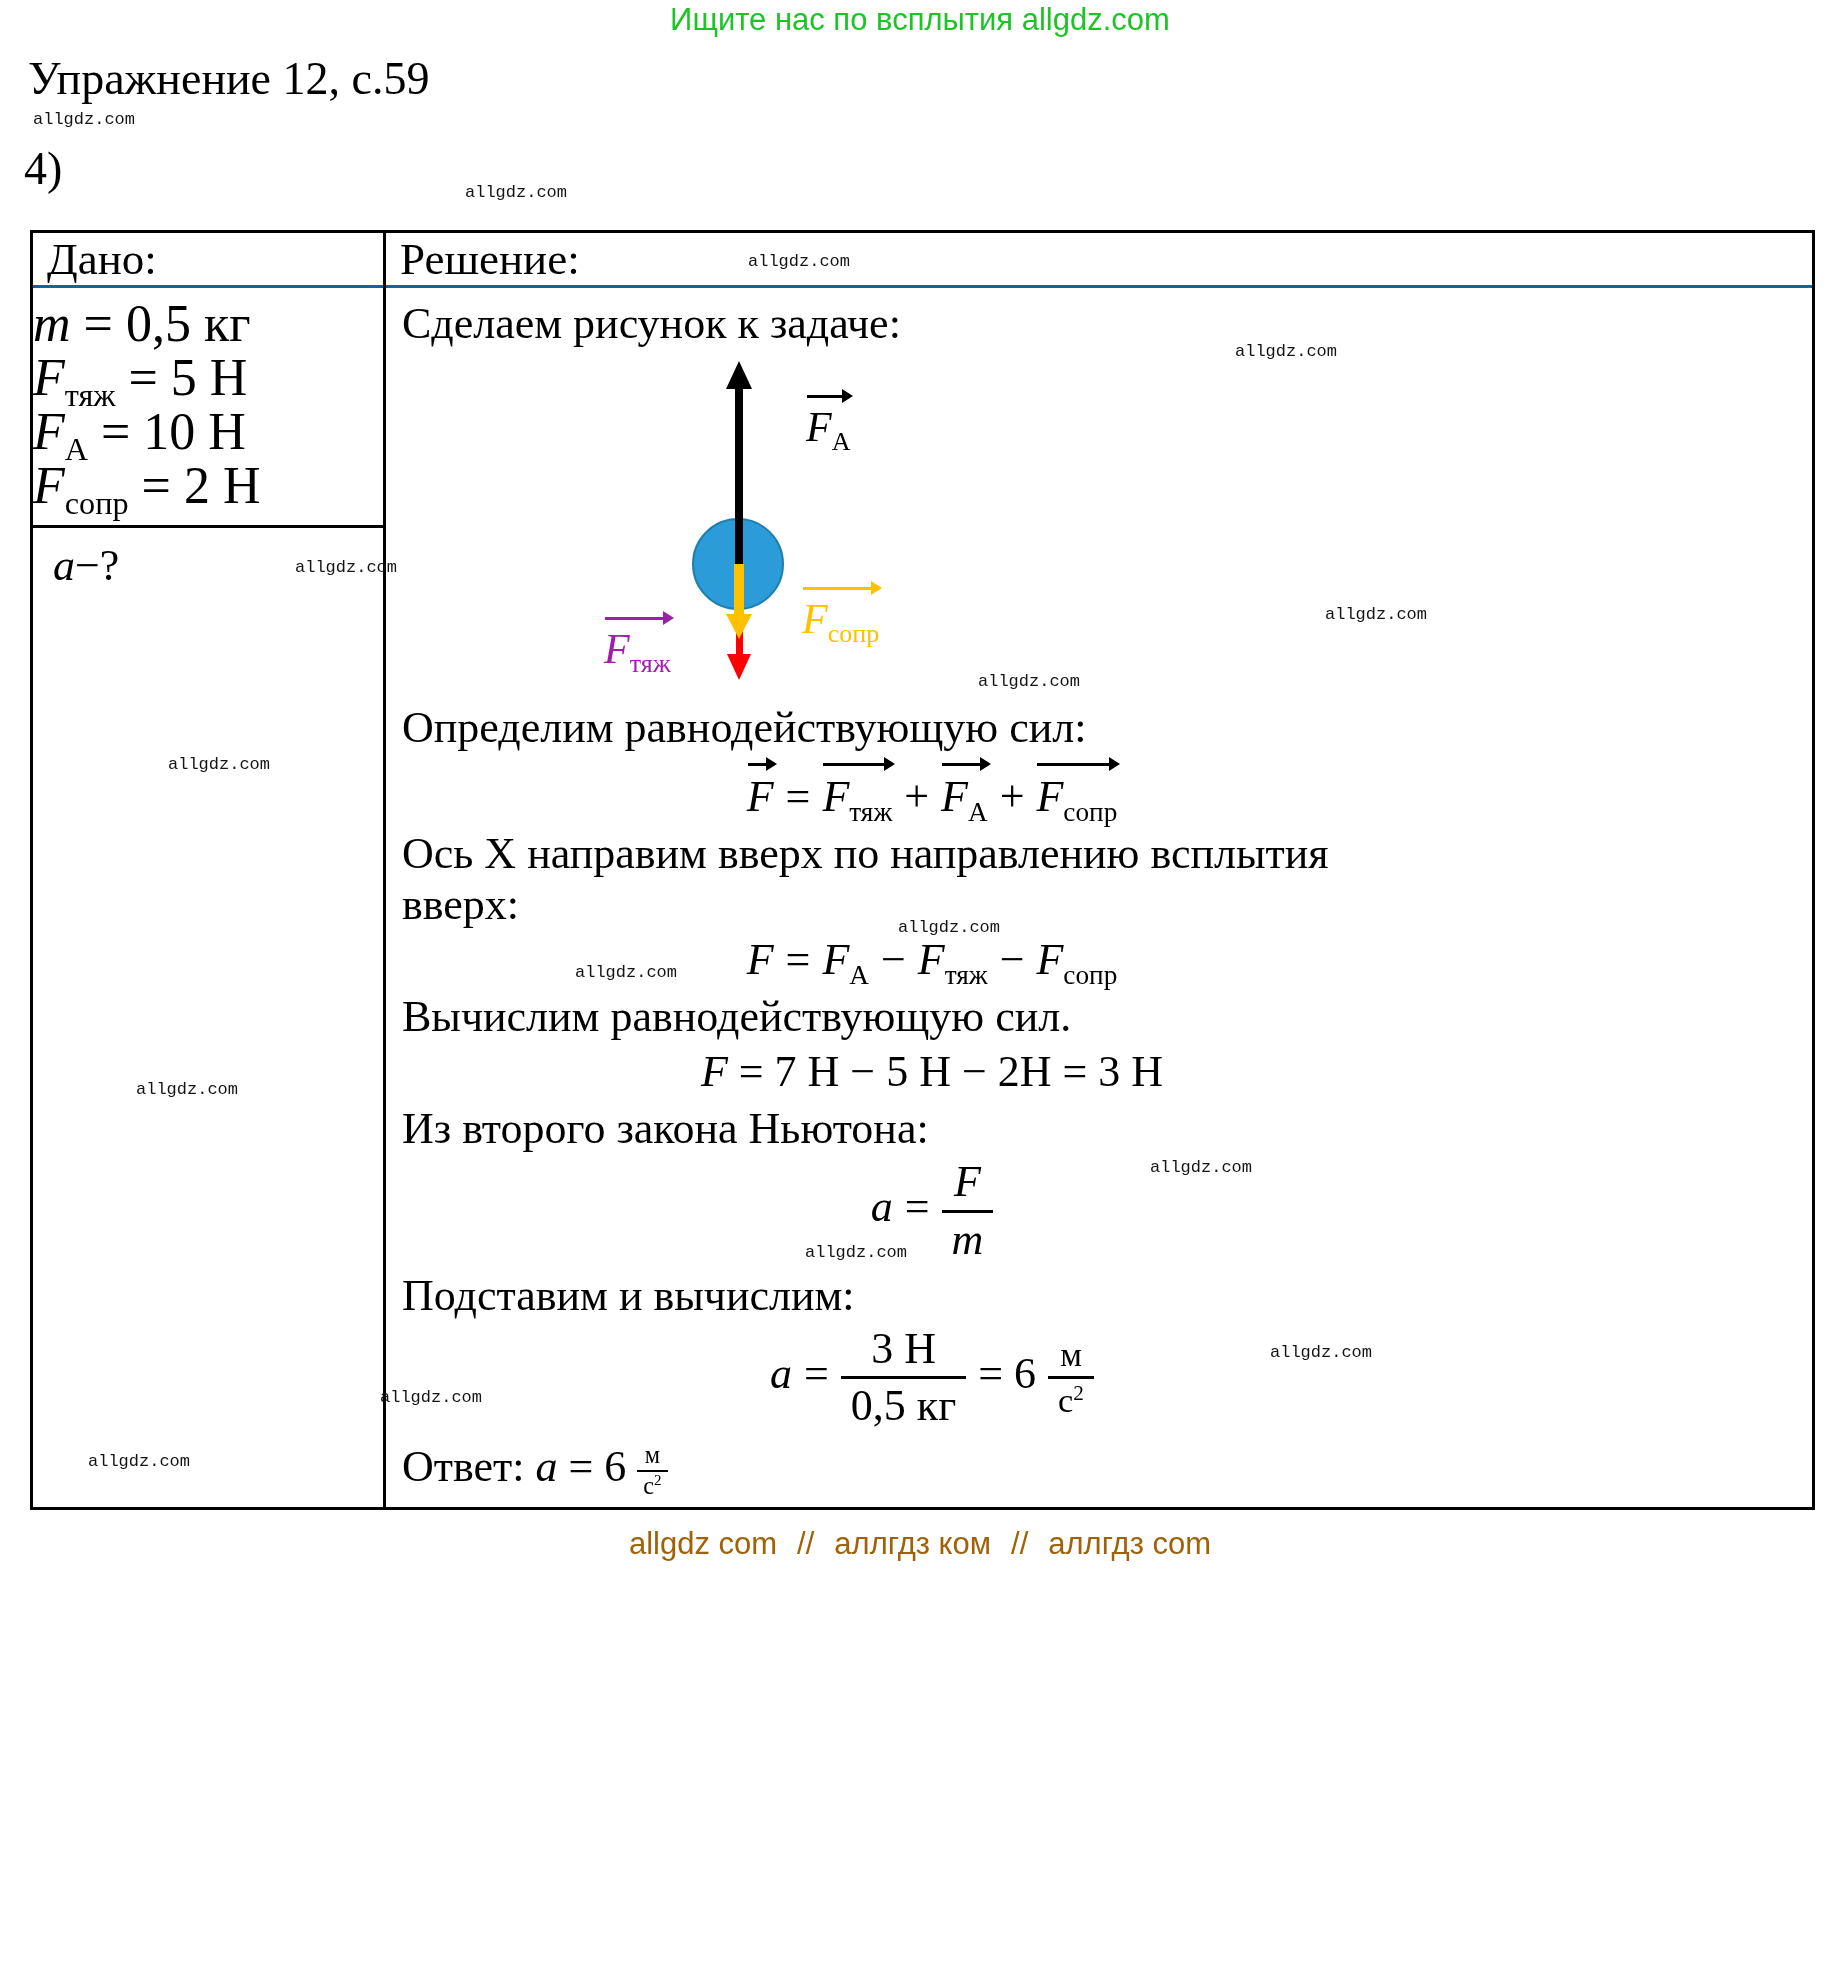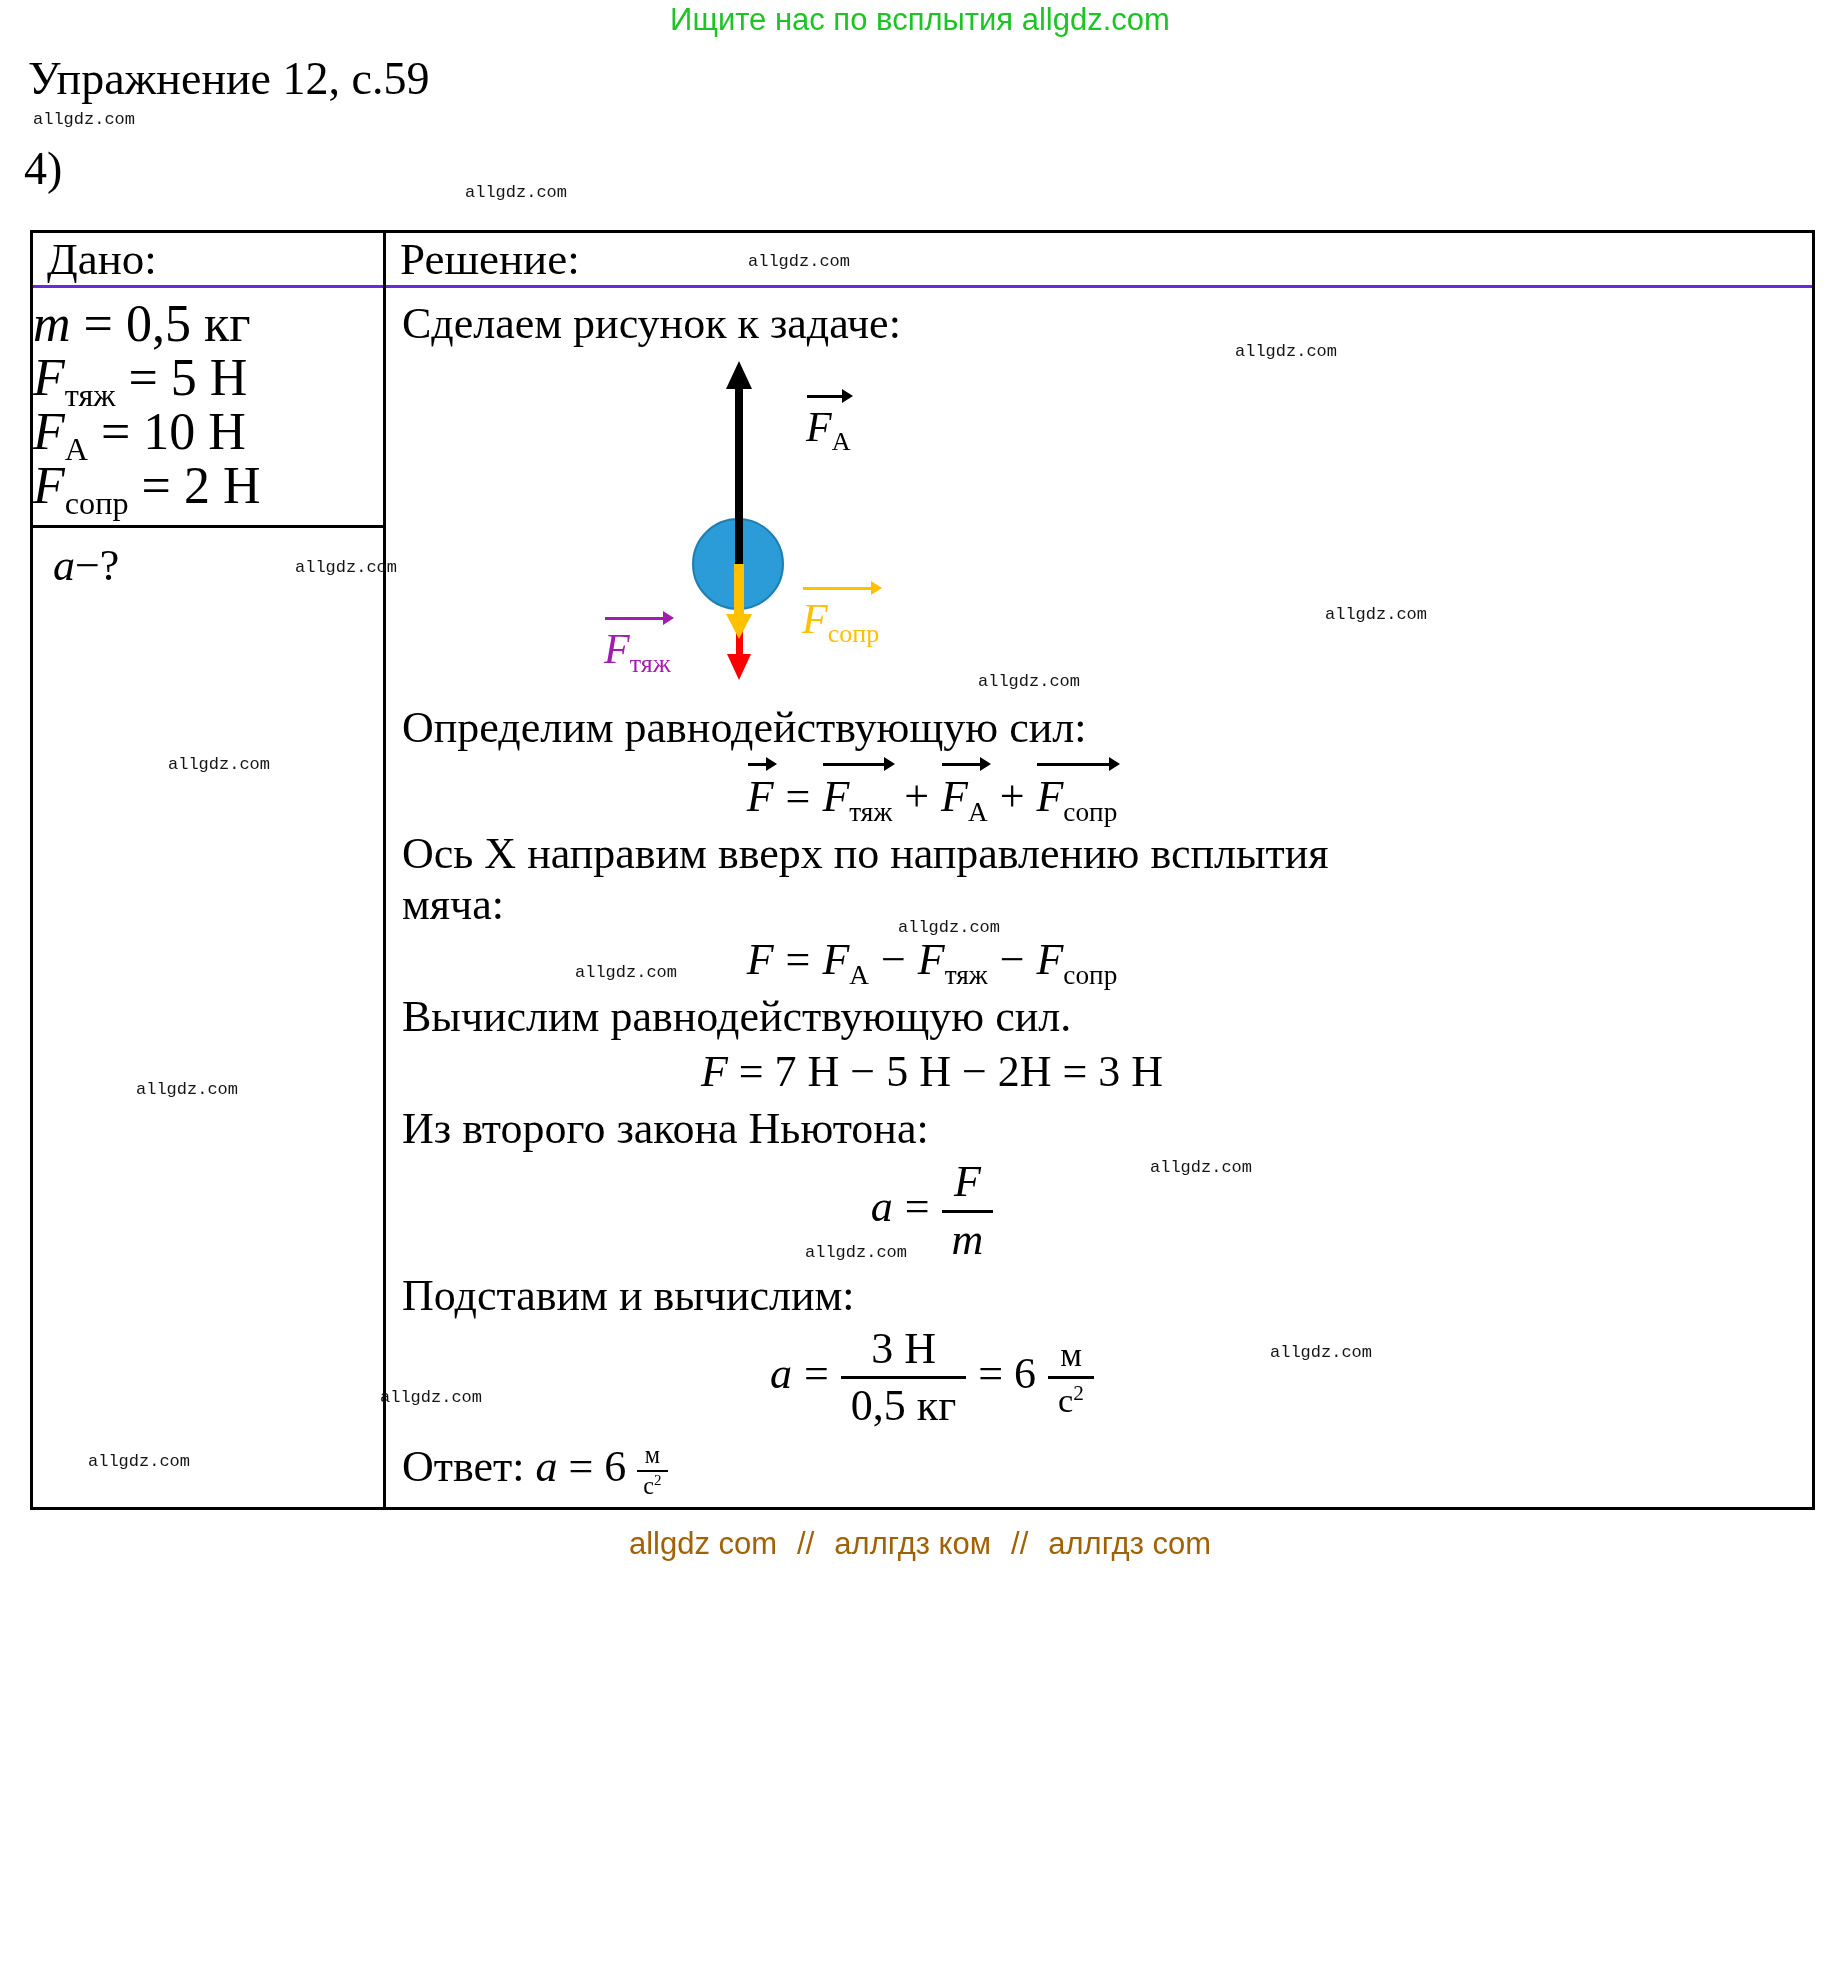--- a/index.html
+++ b/index.html
@@ -44,21 +44,21 @@
   }
   .col-given {
     width: 350px; flex: none;
     border-right: 3px solid #000;
     display: flex; flex-direction: column;
   }
   .col-solution { flex: 1; display: flex; flex-direction: column; min-width: 0; }
 
   .cell-header {
     height: 52px; flex: none;
-    border-bottom: 3px solid #6d28d9;
+    border-bottom: 3px solid #0369a1;
     font-size: 45px; line-height: 52px;
     padding-left: 14px;
   }
 
   .given-values {
     border-bottom: 3px solid #000;
     text-align: left;
     font-size: 52px;
     padding: 9px 0 12px;
   }
@@ -225,21 +225,21 @@
       </div>
 
       <div class="step">Определим равнодействующую сил:</div>
 
       <div class="formula pad-top">
         <span class="vec"><i>F</i></span><span class="op">=</span><span class="vec"><i>F</i><sub>тяж</sub></span><span class="op">+</span><span class="vec"><i>F</i><sub>A</sub></span><span class="op">+</span><span class="vec"><i>F</i><sub>сопр</sub></span>
       </div>
 
       <div class="step">
         <span>Ось X направим вверх по направлению всплытия</span><br>
-        <span>мяча:</span>
+        <span>вверх:</span>
       </div>
 
       <div class="formula">
         <i>F</i><span class="op">=</span><i>F</i><sub>A</sub><span class="op">−</span><i>F</i><sub>тяж</sub><span class="op">−</span><i>F</i><sub>сопр</sub>
       </div>
 
       <div class="step">Вычислим равнодействующую сил.</div>
 
       <div class="formula">
         <i>F</i><span> = 7 Н − 5 Н − 2Н = 3 Н</span>

